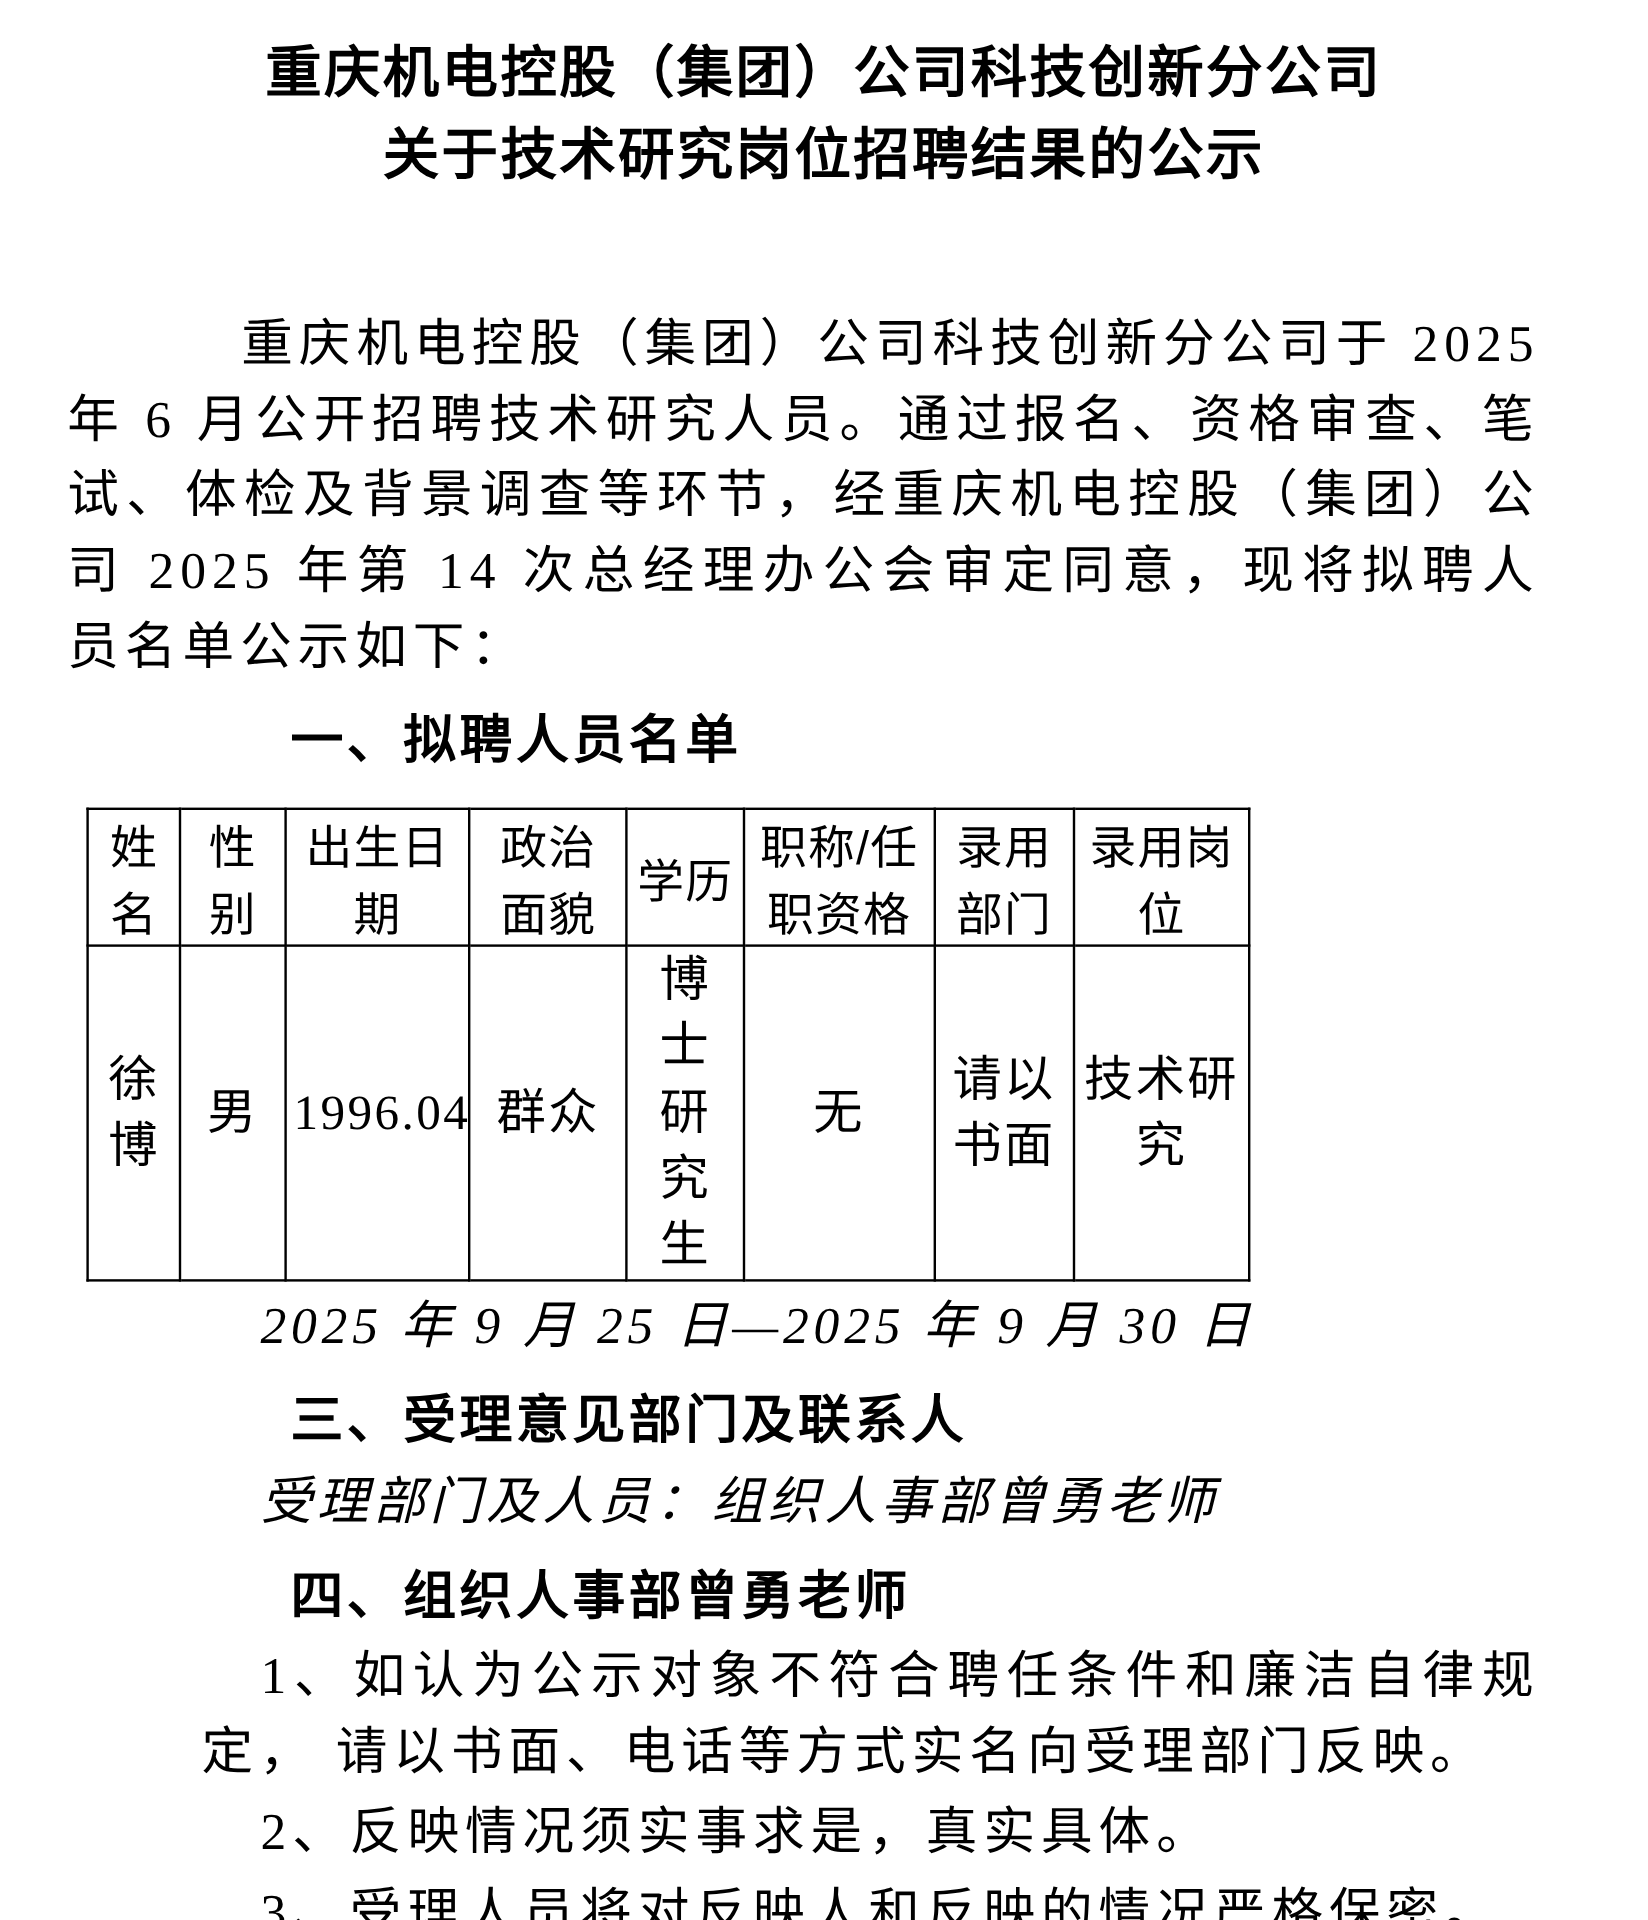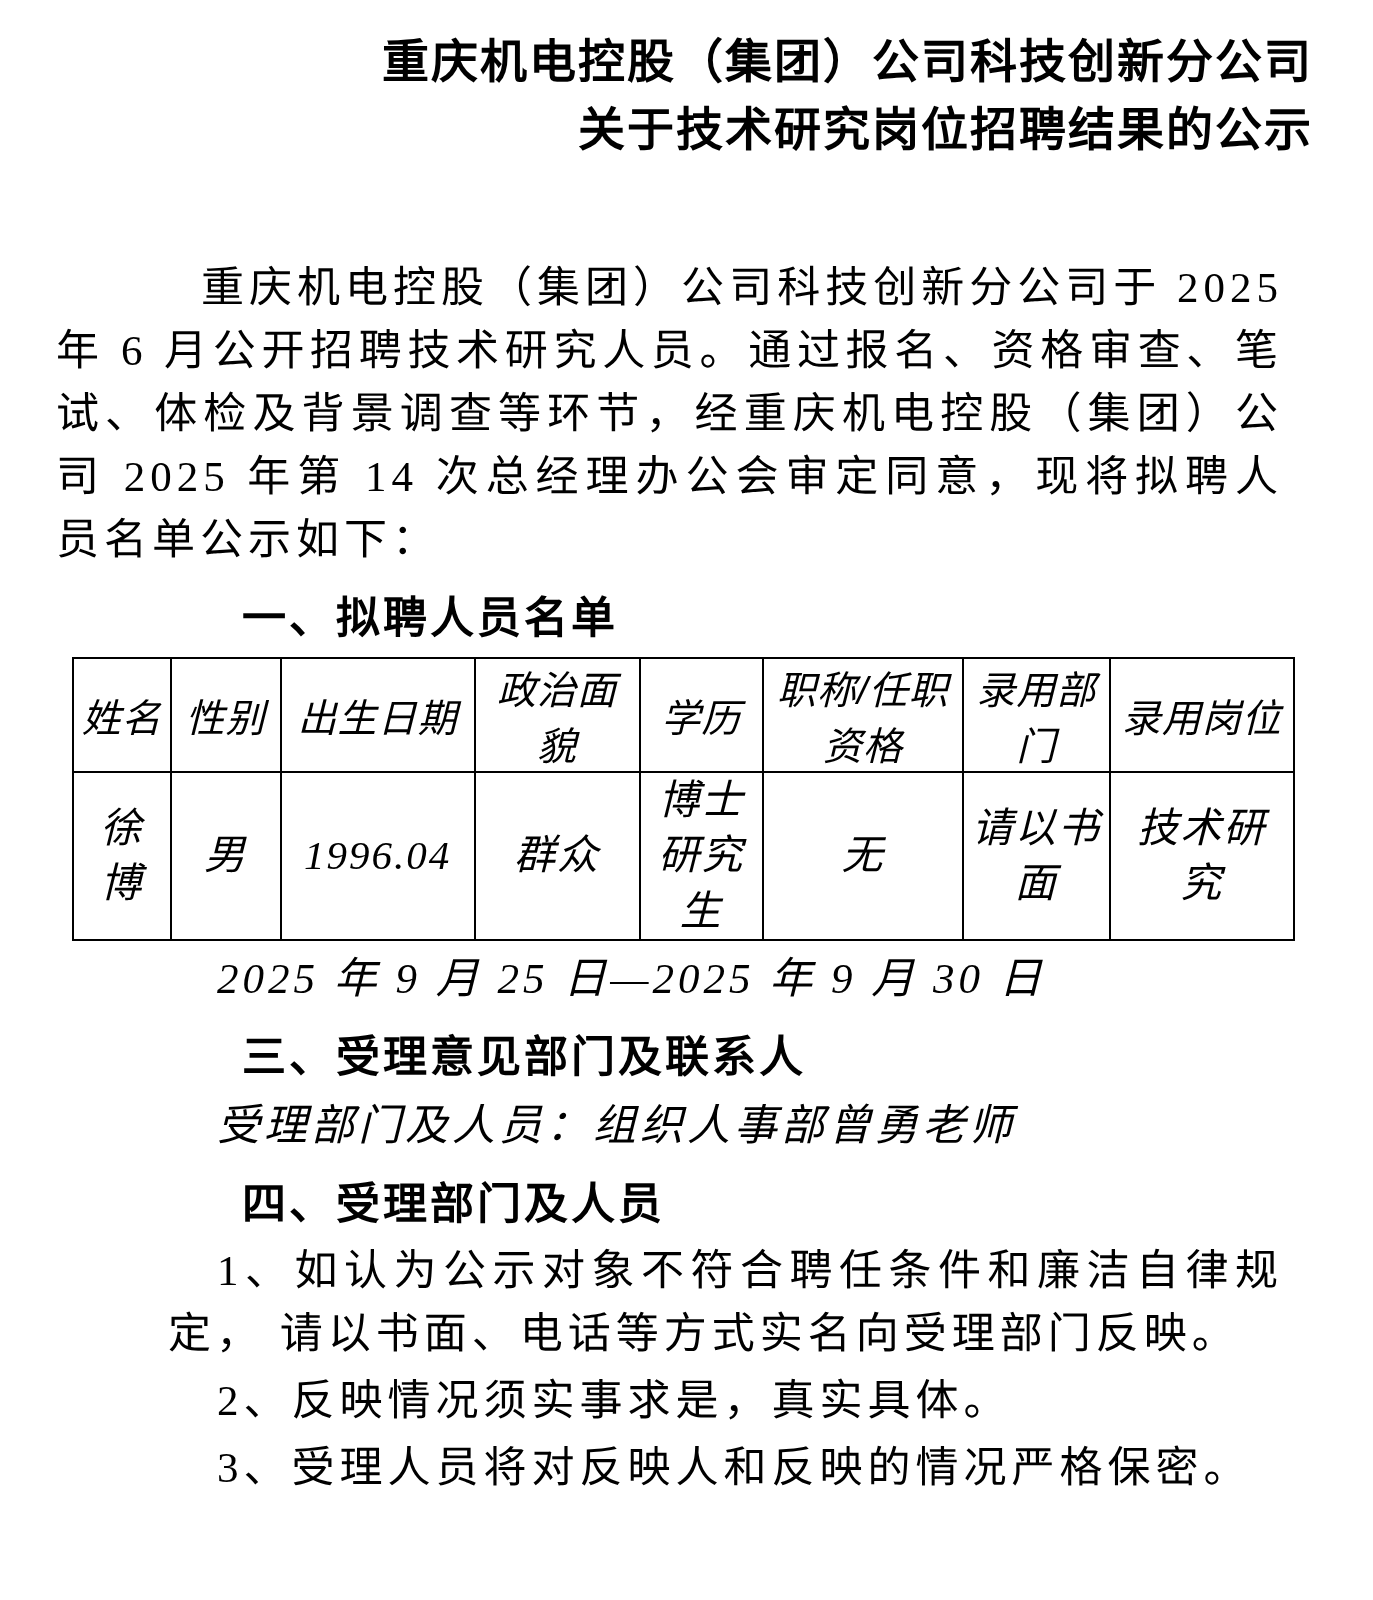--- a/index.html
+++ b/index.html
@@ -11,21 +11,21 @@
     position: relative;
     width: 1373px;
     height: 1600px;
     background: #ffffff;
     color: #000000;
     font-family: "Liberation Serif", "DejaVu Serif", serif;
     overflow: hidden;
   }
   .doc-title {
     margin: 28px 60px 0 60px;
-    text-align: right;
+    text-align: center;
     font-weight: bold;
     font-size: 47px;
     line-height: 68px;
     letter-spacing: 2px;
     font-family: "Liberation Serif", "DejaVu Serif", serif;
   }
   .intro {
     margin: 92px 90px 0 56px;
     font-size: 43px;
     line-height: 63px;
@@ -36,23 +36,22 @@
   .section-heading {
     margin: 16px 90px 0 93px;
     padding-left: 149px;
     font-family: "Liberation Sans", "DejaVu Sans", sans-serif;
     font-weight: bold;
     font-size: 44px;
     line-height: 62px;
     letter-spacing: 3px;
   }
   .table-wrap {
-    margin: 8px 0 0 72px;
-    width: 1223px;
-    font-style: italic;
+    margin: 24px 0 0 72px;
+    width: 970px;
   }
   table.roster {
     width: 100%;
     border-collapse: collapse;
     table-layout: fixed;
   }
   table.roster th, table.roster td {
     border: 2px solid #000000;
     text-align: center;
     vertical-align: middle;
@@ -140,18 +139,18 @@
       </tr>
     </tbody>
       </table>
   </div>
 
   <div class="sub-line">2025 年 9 月 25 日—2025 年 9 月 30 日</div>
 
   <div class="section-heading">三、受理意见部门及联系人</div>
   <div class="sub-line">受理部门及人员：组织人事部曾勇老师</div>
 
-  <div class="section-heading">四、受理部门及人员</div>
+  <div class="section-heading">四、组织人事部曾勇老师</div>
   <p class="item-para">1、如认为公示对象不符合聘任条件和廉洁自律规定， 请以书面、电话等方式实名向受理部门反映。</p>
   <p class="item-para">2、反映情况须实事求是，真实具体。</p>
   <p class="item-para">3、受理人员将对反映人和反映的情况严格保密。</p>
 
 </div>
 
 </body></html>

